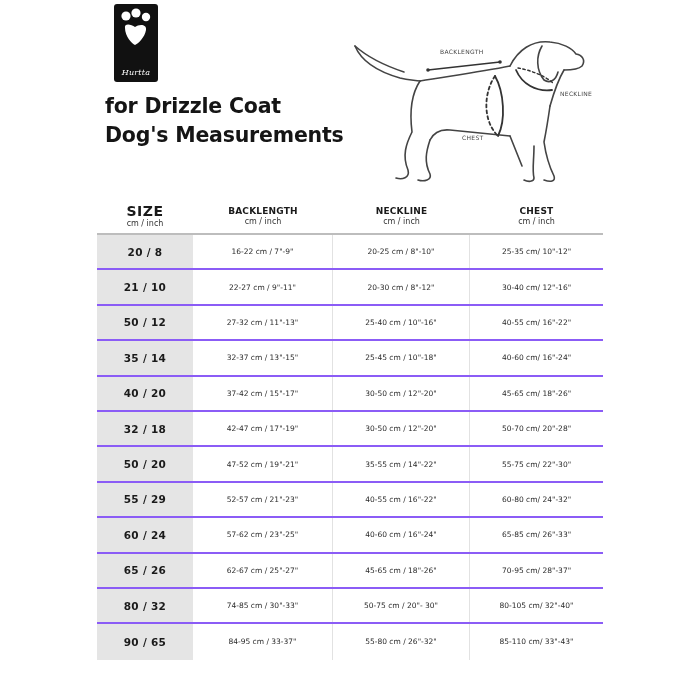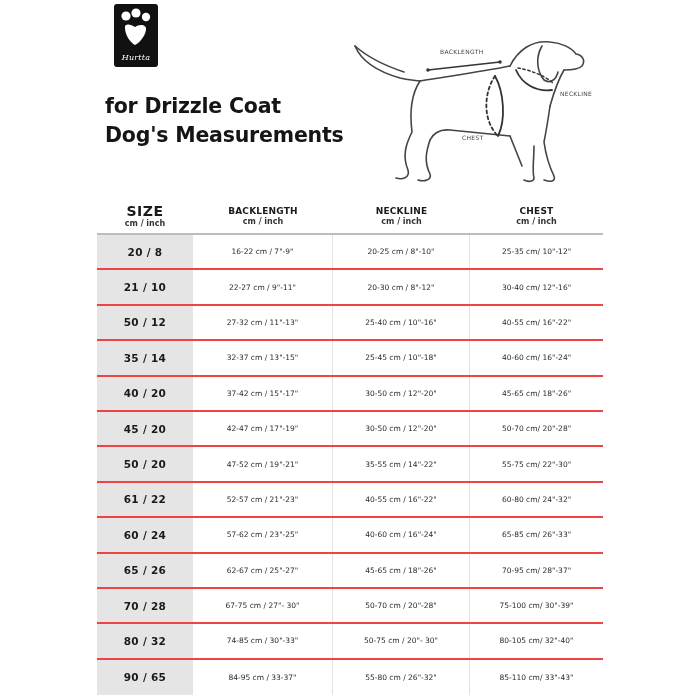--- a/index.html
+++ b/index.html
@@ -1,20 +1,20 @@
 <!DOCTYPE html>
 <html><head>
   <meta charset="utf-8">
   <style>
     * { margin: 0; padding: 0; box-sizing: border-box; }
     html, body { width: 700px; height: 700px; background: #ffffff; overflow: hidden; }
     body { position: relative; font-family: "DejaVu Sans", sans-serif; color: #1a1a1a; }
 
     .logo {
-      position: absolute; left: 114px; top: 4px; width: 44px; height: 63px;
+      position: absolute; left: 114px; top: 4px; width: 44px; height: 78px;
       background: #111; border-radius: 3px;
     }
     .logo svg { display: block; }
     .logo-word {
       position: absolute; left: 0; right: 0; bottom: 5px; text-align: center;
       color: #fff; font-family: "DejaVu Serif", serif; font-style: italic;
       font-size: 8px; letter-spacing: 0.2px;
     }
 
     .title {
@@ -27,29 +27,29 @@
     .dog-label {
       position: absolute; font-size: 6px; color: #444; letter-spacing: 0.3px;
       font-family: "DejaVu Sans", sans-serif;
     }
 
     .table { position: absolute; left: 97px; top: 198px; width: 506px; }
     .thead { display: flex; height: 35px; }
     .th { text-align: center; display: flex; flex-direction: column; justify-content: center; align-items: center; }
     .th-title { font-weight: bold; font-size: 9px; color: #1a1a1a; letter-spacing: 0.2px; }
     .th-title.size { font-size: 14px; letter-spacing: 0.5px; line-height: 14px; }
-    .th-sub { font-size: 8px; color: #333; margin-top: 1px; font-weight: bold; }
+    .th-sub { font-size: 8px; color: #333; margin-top: 1px; }
 
     .c0 { width: 96px; }
     .c1 { width: 140px; }
     .c2 { width: 137px; }
     .c3 { width: 133px; }
 
     .tbody { border-top: 2px solid #bdbdbd; }
-    .tr { display: flex; height: 35.4px; border-bottom: 2px solid #ef4444; }
+    .tr { display: flex; height: 35.4px; border-bottom: 2px solid #8b5cf6; }
     .tr:last-child { border-bottom: none; }
     .td {
       display: flex; align-items: center; justify-content: center;
       font-size: 7.5px; color: #2a2a2a; border-right: 1.5px solid #e2e2e2;
       white-space: nowrap;
     }
     .td:last-child { border-right: none; }
     .td.size {
       background: #e5e5e5; font-weight: bold; font-size: 10.5px; color: #1a1a1a;
       border-right: none; letter-spacing: 0.3px;
@@ -156,56 +156,50 @@
         <div class="td c2">25-45 cm / 10"-18"</div>
         <div class="td c3">40-60 cm/ 16"-24"</div>
       </div>
     <div class="tr">
         <div class="td size c0">40 / 20</div>
         <div class="td c1">37-42 cm / 15"-17"</div>
         <div class="td c2">30-50 cm / 12"-20"</div>
         <div class="td c3">45-65 cm/ 18"-26"</div>
       </div>
     <div class="tr">
-        <div class="td size c0">45 / 20</div>
+        <div class="td size c0">32 / 18</div>
         <div class="td c1">42-47 cm / 17"-19"</div>
         <div class="td c2">30-50 cm / 12"-20"</div>
         <div class="td c3">50-70 cm/ 20"-28"</div>
       </div>
     <div class="tr">
         <div class="td size c0">50 / 20</div>
         <div class="td c1">47-52 cm / 19"-21"</div>
         <div class="td c2">35-55 cm / 14"-22"</div>
         <div class="td c3">55-75 cm/ 22"-30"</div>
       </div>
     <div class="tr">
-        <div class="td size c0">61 / 22</div>
+        <div class="td size c0">55 / 29</div>
         <div class="td c1">52-57 cm / 21"-23"</div>
         <div class="td c2">40-55 cm / 16"-22"</div>
         <div class="td c3">60-80 cm/ 24"-32"</div>
       </div>
     <div class="tr">
         <div class="td size c0">60 / 24</div>
         <div class="td c1">57-62 cm / 23"-25"</div>
         <div class="td c2">40-60 cm / 16"-24"</div>
         <div class="td c3">65-85 cm/ 26"-33"</div>
       </div>
     <div class="tr">
         <div class="td size c0">65 / 26</div>
         <div class="td c1">62-67 cm / 25"-27"</div>
         <div class="td c2">45-65 cm / 18"-26"</div>
         <div class="td c3">70-95 cm/ 28"-37"</div>
       </div>
     <div class="tr">
-        <div class="td size c0">70 / 28</div>
-        <div class="td c1">67-75 cm / 27"- 30"</div>
-        <div class="td c2">50-70 cm / 20"-28"</div>
-        <div class="td c3">75-100 cm/ 30"-39"</div>
-      </div>
-    <div class="tr">
         <div class="td size c0">80 / 32</div>
         <div class="td c1">74-85 cm / 30"-33"</div>
         <div class="td c2">50-75 cm / 20"- 30"</div>
         <div class="td c3">80-105 cm/ 32"-40"</div>
       </div>
     <div class="tr">
         <div class="td size c0">90 / 65</div>
         <div class="td c1">84-95 cm / 33-37"</div>
         <div class="td c2">55-80 cm / 26"-32"</div>
         <div class="td c3">85-110 cm/ 33"-43"</div>

